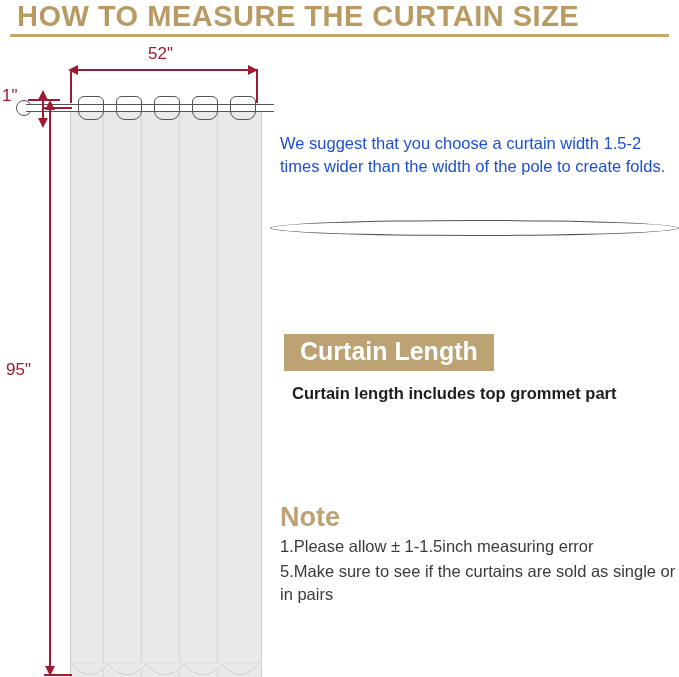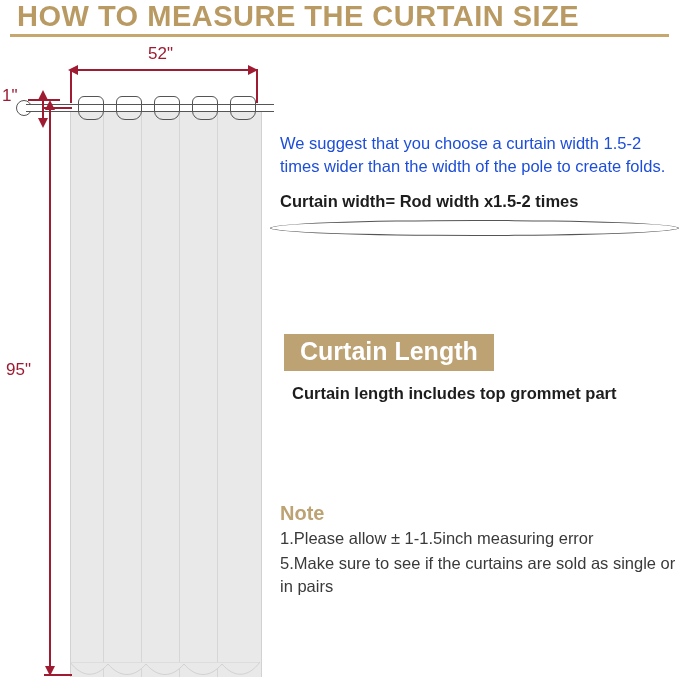--- a/index.html
+++ b/index.html
@@ -190,21 +190,21 @@
     width: 392px;
   }
   .formula {
     font-size: 16.5px;
     font-weight: bold;
     color: #1d1d1d;
     margin: 13px 0 0 8px;
     width: 400px;
   }
   .note-heading {
-    font-size: 20px;
+    font-size: 27px;
     font-weight: bold;
     color: #bda273;
     margin: 0 0 0 8px;
   }
   .note-line {
     font-size: 16.5px;
     line-height: 1.4;
     color: #3a3a3a;
     margin: 2px 0 0 8px;
     width: 398px;
@@ -263,21 +263,20 @@
     <div class="arrow arrow-down" style="left:45px; top:628px;"></div>
     <div class="tick" style="left:44px; top:69px; width:28px; height:1.6px;"></div>
     <div class="tick" style="left:44px; top:636px; width:28px; height:1.6px;"></div>
     <div class="dim-label" style="left:6px; top:322px;">95"</div>
   </div>
 
   <div class="right">
 
     <div class="blk-width">
       <div class="para">We suggest that you choose a curtain width 1.5-2 times wider than the width of the pole to create folds.</div>
-      <div class="formula">Curtain width= Rod width x1.5-2 times</div>
     </div>
 
     <div class="blk-length">
       <div class="badge">Curtain Length</div>
       <div class="formula">Curtain length includes top grommet part</div>
     </div>
 
     <div class="blk-note">
       <div class="note-heading">Note</div>
       <div class="note-line">1.Please allow ± 1-1.5inch measuring error</div>

